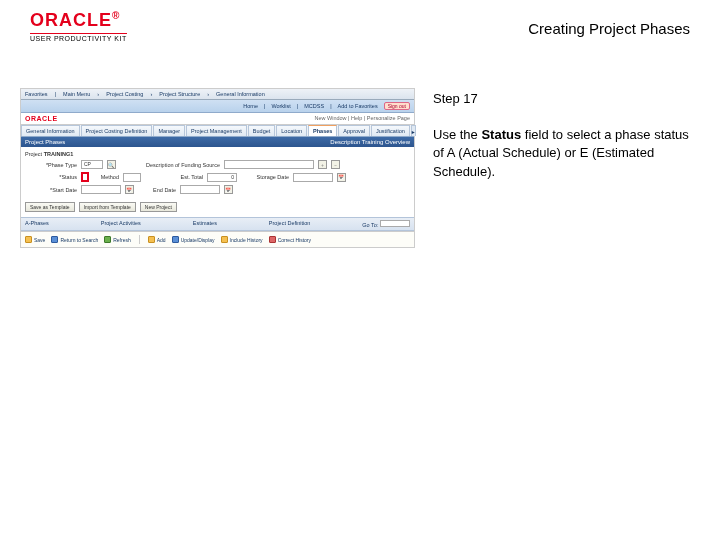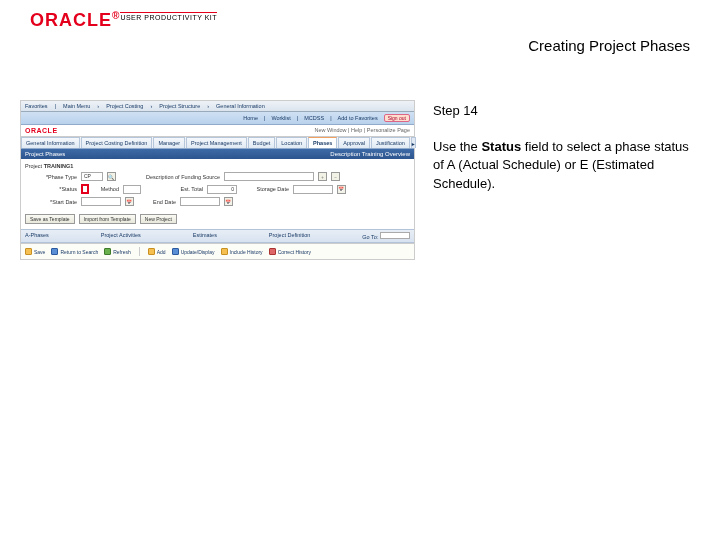--- a/index.html
+++ b/index.html
@@ -10,41 +10,41 @@
     background: #fff;
     position: relative;
     overflow: hidden;
   }
   .header {
     display: flex;
     justify-content: space-between;
     align-items: flex-start;
     padding: 10px 30px 6px 30px;
   }
-  .logo-block { display: flex; }
+  .logo-block { display: flex; flex-direction: column; }
   .oracle-logo {
     font-family: Arial, sans-serif;
     font-size: 18px;
     font-weight: bold;
     color: #e4001c;
     letter-spacing: 1px;
   }
   .oracle-dot { color: #e4001c; font-size: 10px; vertical-align: super; }
   .upk-sub {
     font-size: 7px;
     color: #000;
     letter-spacing: 0.5px;
     border-top: 1px solid #e4001c;
     margin-top: 2px;
     padding-top: 1px;
   }
   .doc-title {
     font-size: 15px;
     color: #000;
-    margin-top: 27px;
+    margin-top: 10px;
     text-align: center;
   }
   .main {
     display: flex;
     padding: 40px 20px 0 20px;
     gap: 18px;
   }
   .screenshot {
     width: 395px;
     flex: 0 0 395px;
@@ -300,18 +300,18 @@
           </span>
         <span class="footer-item">
             <span class="footer-icon red"></span>
             <span>Correct History</span>
           </span>
       </div>
     </div>
   </div>
 
   <div class="instructions">
-    <div class="step-label">Step 14</div>
+    <div class="step-label">Step 17</div>
     <div class="para">
       <span>Use the </span><span class="bold">Status</span><span> field to select a phase status of A (Actual Schedule) or E (Estimated Schedule).</span>
     </div>
   </div>
 </div>
 
 </body></html>

